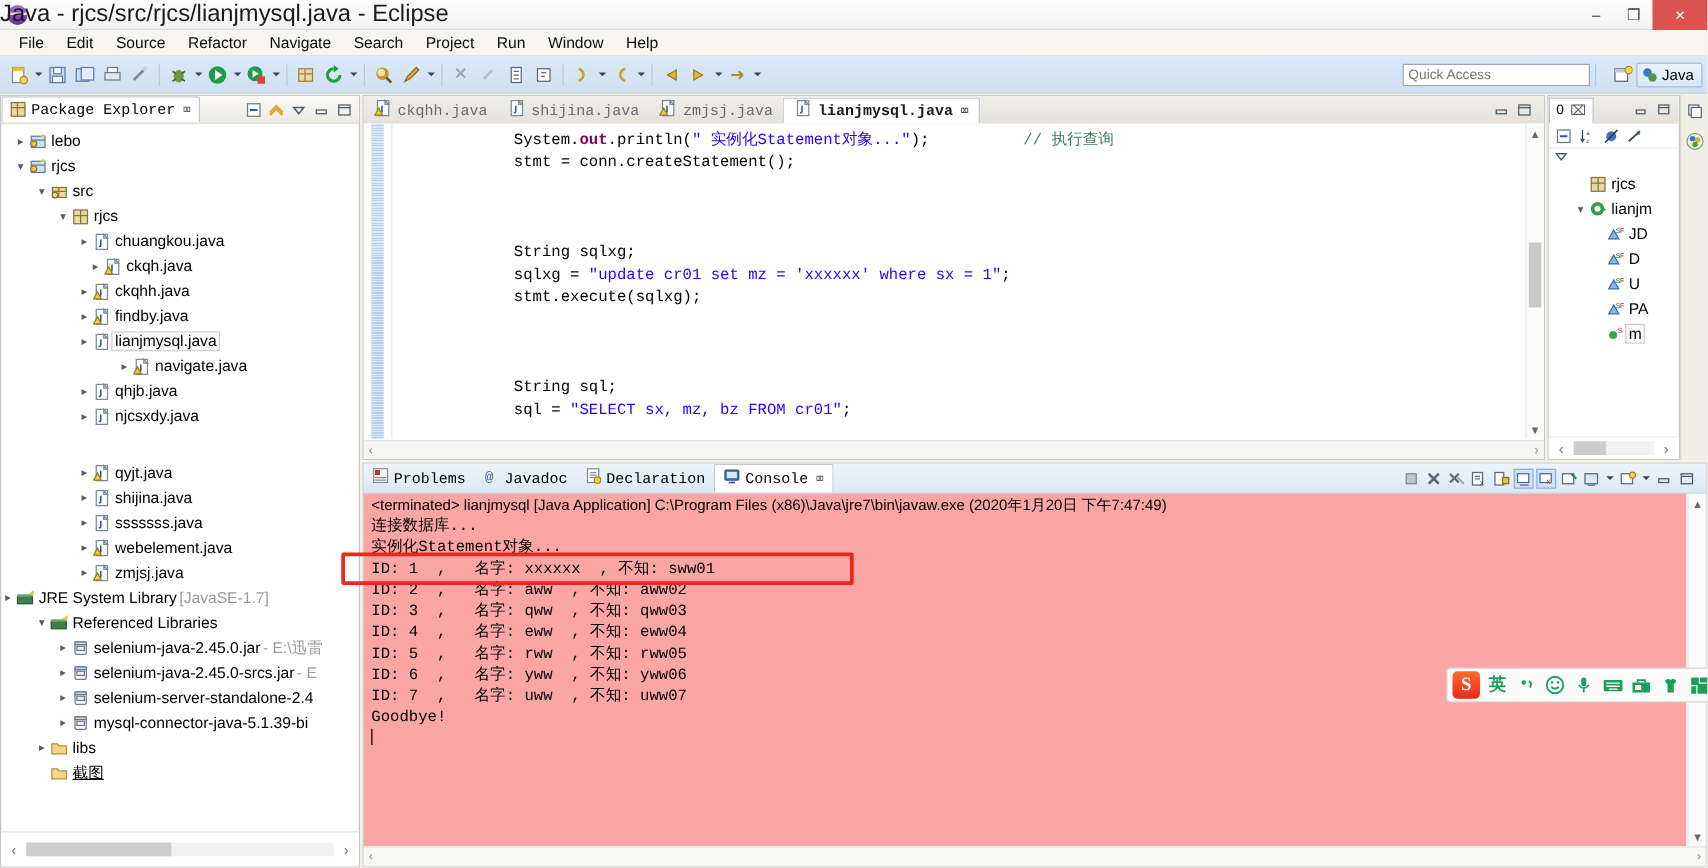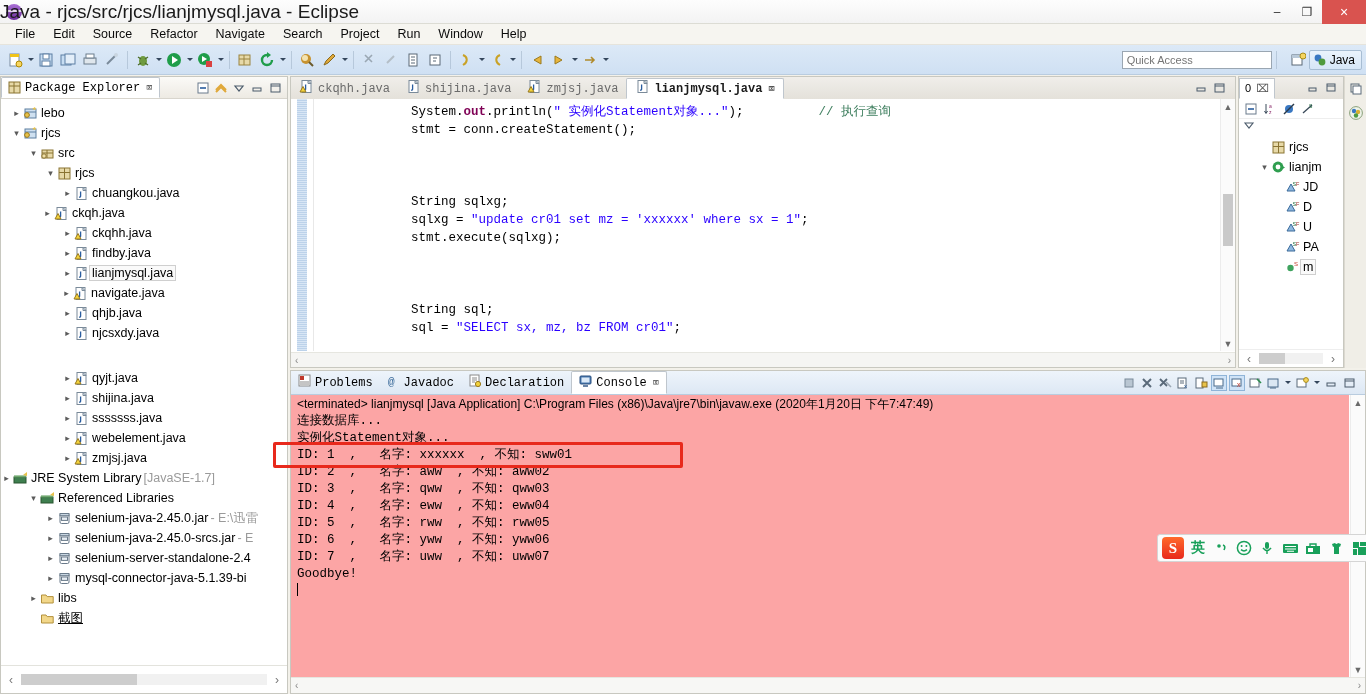--- a/index.html
+++ b/index.html
@@ -439,21 +439,21 @@
             <span class="arrow closed"></span>
             <span class="ticon">
               <svg width="15" height="15">
                 <rect x="3" y="1.5" width="9" height="12" fill="#fff" stroke="#7a8a99"></rect>
                 <path d="M9 1.5 L12 4.5 H9 Z" fill="#dce6ef" stroke="#7a8a99"></path>
                 <path d="M6.6 5.5 V10 q0 1.4 -1.6 1.2" stroke="#2a5d9e" stroke-width="1.3" fill="none"></path>
               </svg>
             </span>
             <span class="tlabel">chuangkou.java</span>
           </div>
-          <div class="trow" style="padding-left: 41px;">
+          <div class="trow" style="padding-left: 70px;">
             <span class="arrow closed"></span>
             <span class="ticon">
               <svg width="15" height="15">
                 <rect x="3" y="1.5" width="9" height="12" fill="#fff" stroke="#7a8a99"></rect>
                 <path d="M9 1.5 L12 4.5 H9 Z" fill="#dce6ef" stroke="#7a8a99"></path>
                 <path d="M6.6 5.5 V10 q0 1.4 -1.6 1.2" stroke="#2a5d9e" stroke-width="1.3" fill="none"></path>
                 <path d="M1 13 L4 7.5 L7 13 Z" fill="#f2d23c" stroke="#9a7a1e"></path>
               </svg>
             </span>
             <span class="tlabel">ckqh.java</span>
@@ -486,21 +486,21 @@
             <span class="arrow closed"></span>
             <span class="ticon">
               <svg width="15" height="15">
                 <rect x="3" y="1.5" width="9" height="12" fill="#fff" stroke="#7a8a99"></rect>
                 <path d="M9 1.5 L12 4.5 H9 Z" fill="#dce6ef" stroke="#7a8a99"></path>
                 <path d="M6.6 5.5 V10 q0 1.4 -1.6 1.2" stroke="#2a5d9e" stroke-width="1.3" fill="none"></path>
               </svg>
             </span>
             <span class="tlabel">lianjmysql.java</span>
           </div>
-          <div class="trow" style="padding-left: 60px;">
+          <div class="trow" style="padding-left: 93px;">
             <span class="arrow closed"></span>
             <span class="ticon">
               <svg width="15" height="15">
                 <rect x="3" y="1.5" width="9" height="12" fill="#fff" stroke="#7a8a99"></rect>
                 <path d="M9 1.5 L12 4.5 H9 Z" fill="#dce6ef" stroke="#7a8a99"></path>
                 <path d="M6.6 5.5 V10 q0 1.4 -1.6 1.2" stroke="#2a5d9e" stroke-width="1.3" fill="none"></path>
                 <path d="M1 13 L4 7.5 L7 13 Z" fill="#f2d23c" stroke="#9a7a1e"></path>
               </svg>
             </span>
             <span class="tlabel">navigate.java</span>

